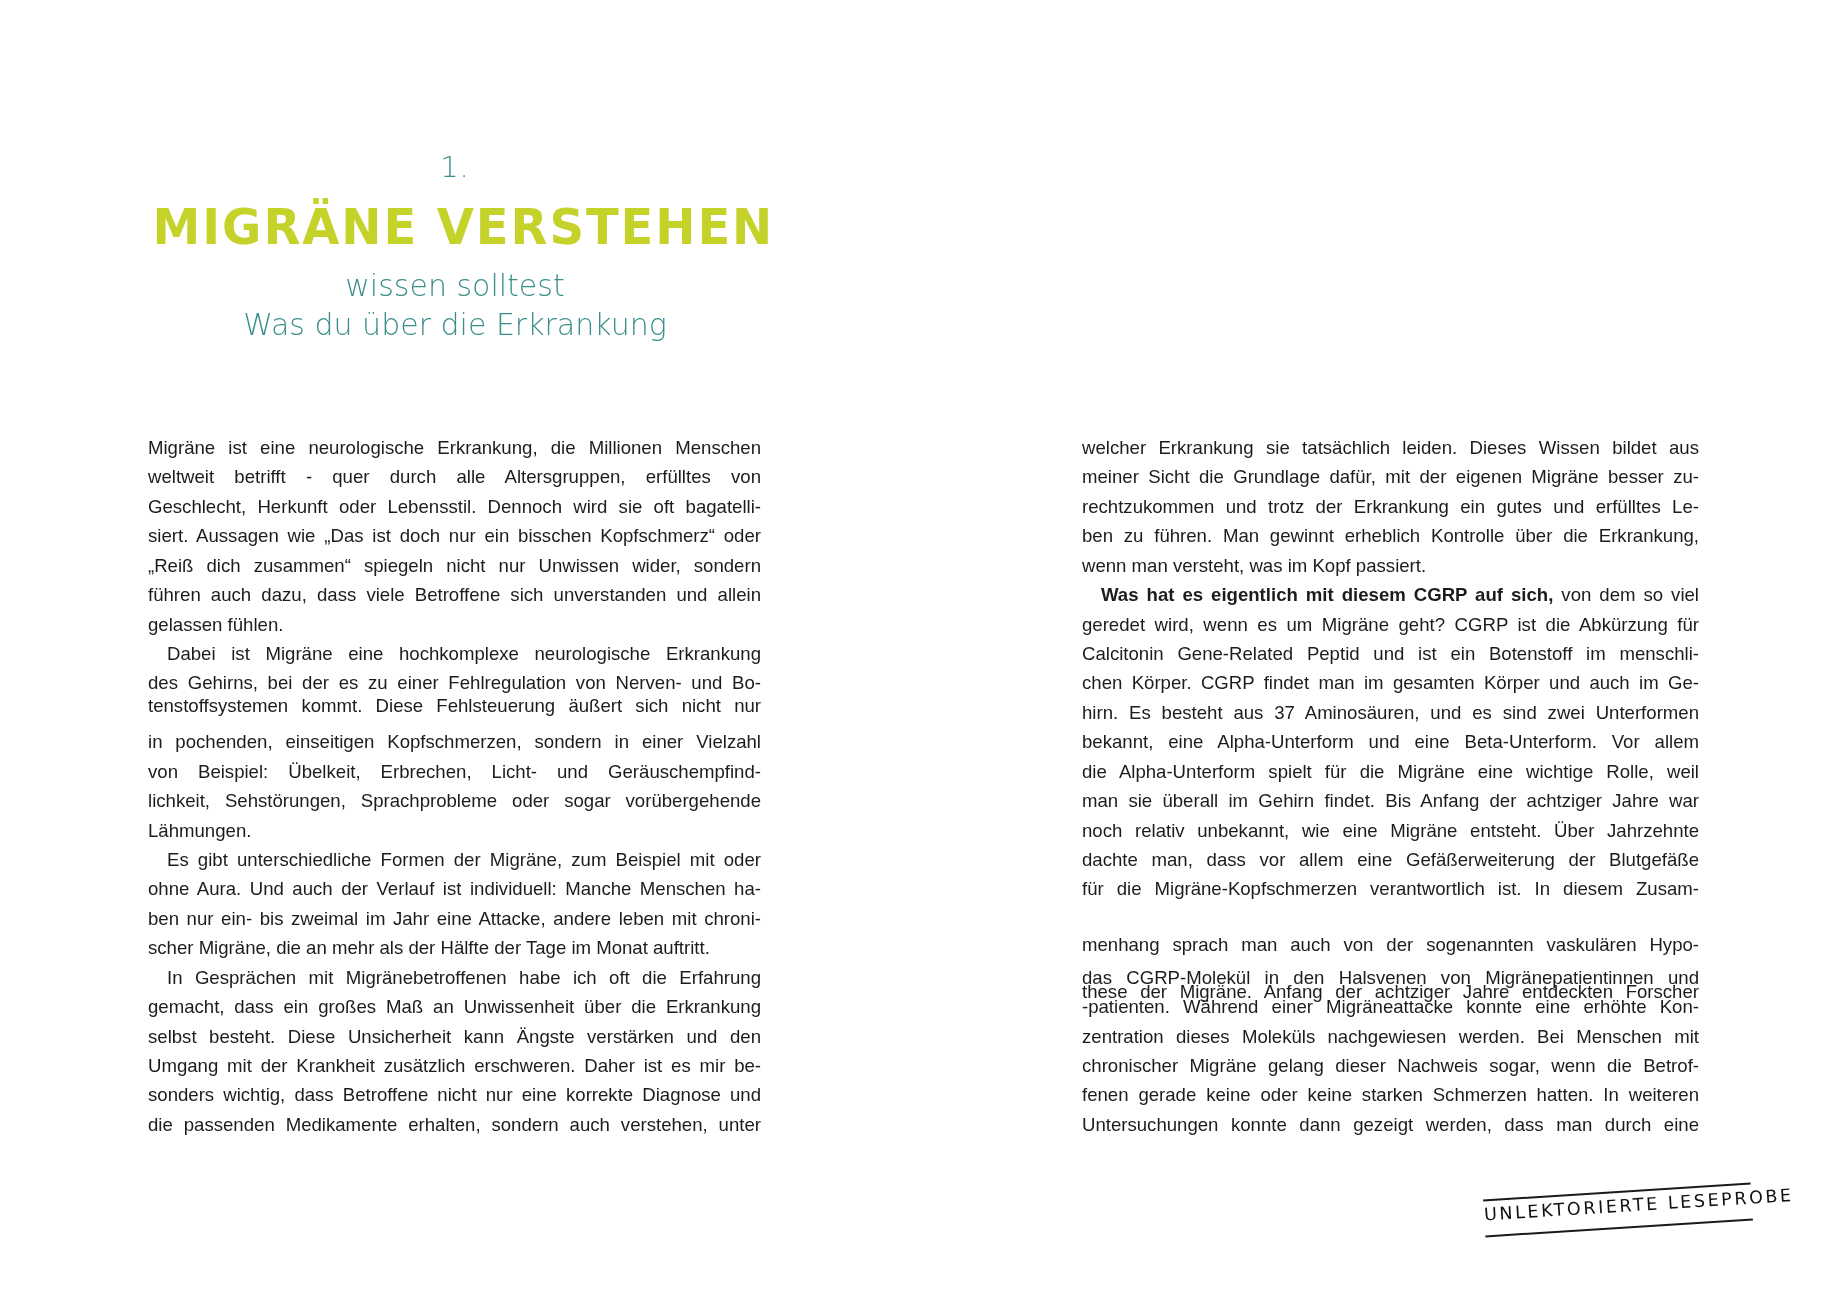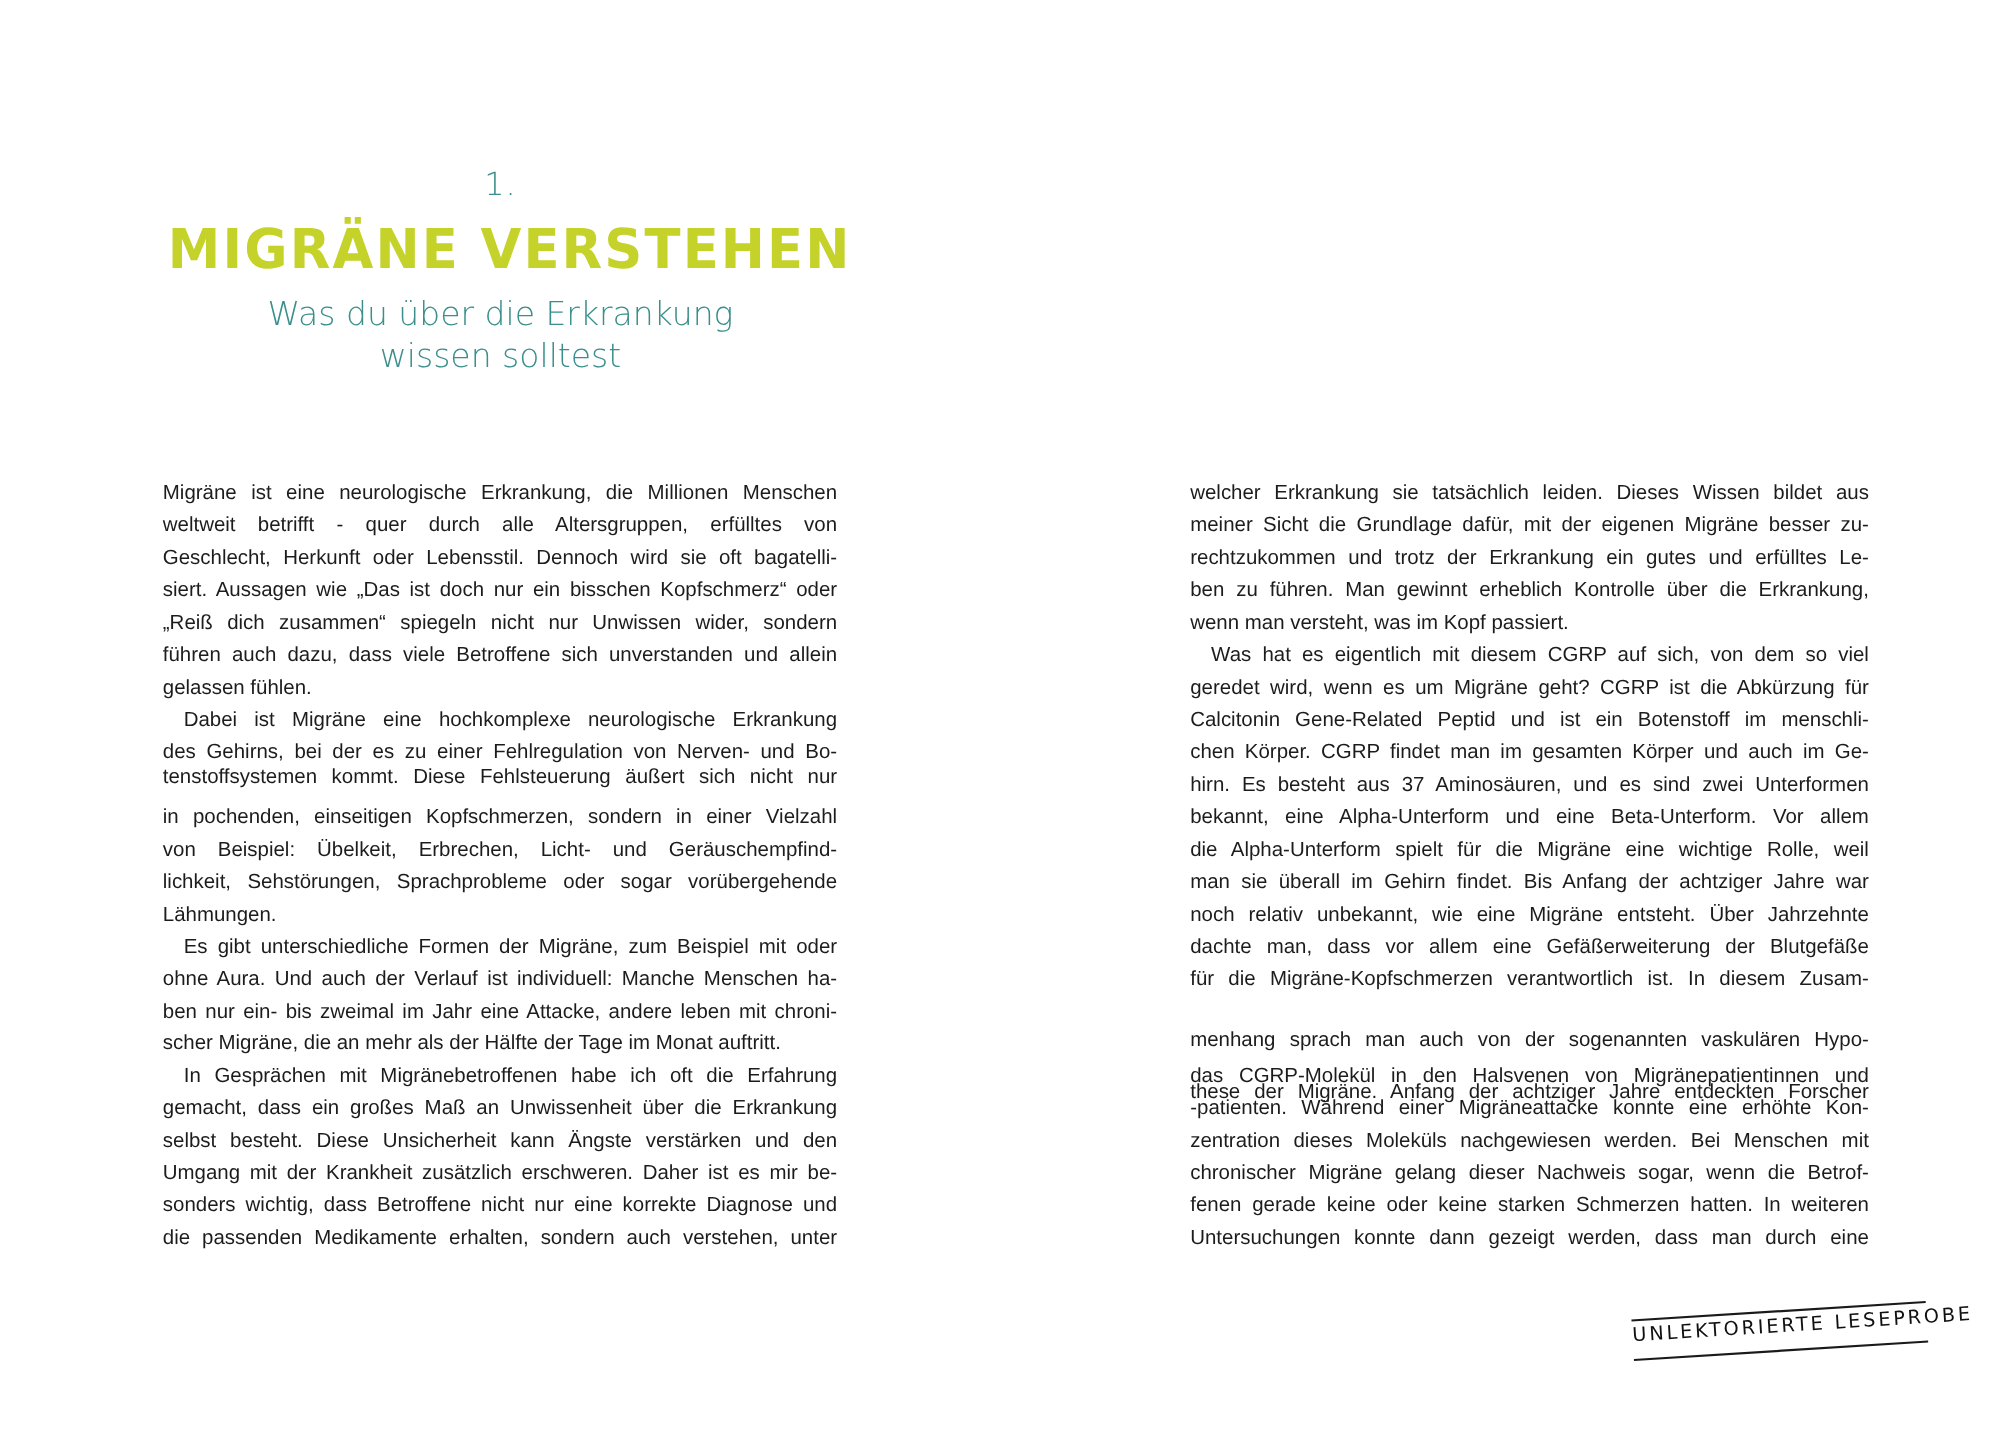--- a/index.html
+++ b/index.html
@@ -23,42 +23,42 @@
   .column { position: absolute; top: 0; }
   .col-left { left: 148px; width: 613px; }
   .col-right { left: 1082px; width: 617px; }
 
   .line { position: absolute; left: 0; width: 100%; height: 30px;
           font-family: "Liberation Sans", sans-serif; font-size: 18.6px;
           line-height: 30px; white-space: nowrap; text-align: justify;
           text-align-last: justify; color: #1c1c1c; }
   .line.last { text-align-last: left; }
   .line.indent { padding-left: 19px; box-sizing: border-box; }
-  .line b { font-weight: normal; }
+  .line b { font-weight: bold; }
 
   .stamp { position: absolute; left: 1484px; top: 1183px; width: 268px; height: 54px;
            transform: rotate(-3.6deg); transform-origin: center; }
   .stamp-line { position: absolute; left: 0; width: 100%; height: 0;
                 border-top: 2px solid #1a1a1a; }
   .stamp-line.top { top: 8px; }
   .stamp-line.bottom { top: 44px; }
   .stamp-text { position: absolute; left: 0; width: 100%; top: 13px; text-align: center;
                 font-family: "DejaVu Sans", sans-serif; font-size: 17.5px; letter-spacing: 2.6px;
                 font-weight: 500; color: #111; white-space: nowrap; }
 </style>
 </head>
 <body>
 
 <div class="page page-left">
   <div class="chapter-head">
     <div class="chapter-number">1.</div>
     <div class="chapter-title">MIGRÄNE VERSTEHEN</div>
     <div class="chapter-subtitle">
+      <span>wissen solltest</span>
       <span>Was du über die Erkrankung</span>
-      <span>wissen solltest</span>
     </div>
   </div>
 </div>
 
 <div class="column col-left">
   <div class="line" style="top:433px">Migräne ist eine neurologische Erkrankung, die Millionen Menschen</div>
   <div class="line" style="top:462px">weltweit betrifft - quer durch alle Altersgruppen, erfülltes von</div>
   <div class="line" style="top:492px">Geschlecht, Herkunft oder Lebensstil. Dennoch wird sie oft bagatelli-</div>
   <div class="line" style="top:521px">siert. Aussagen wie „Das ist doch nur ein bisschen Kopfschmerz“ oder</div>
   <div class="line" style="top:551px">„Reiß dich zusammen“ spiegeln nicht nur Unwissen wider, sondern</div>

